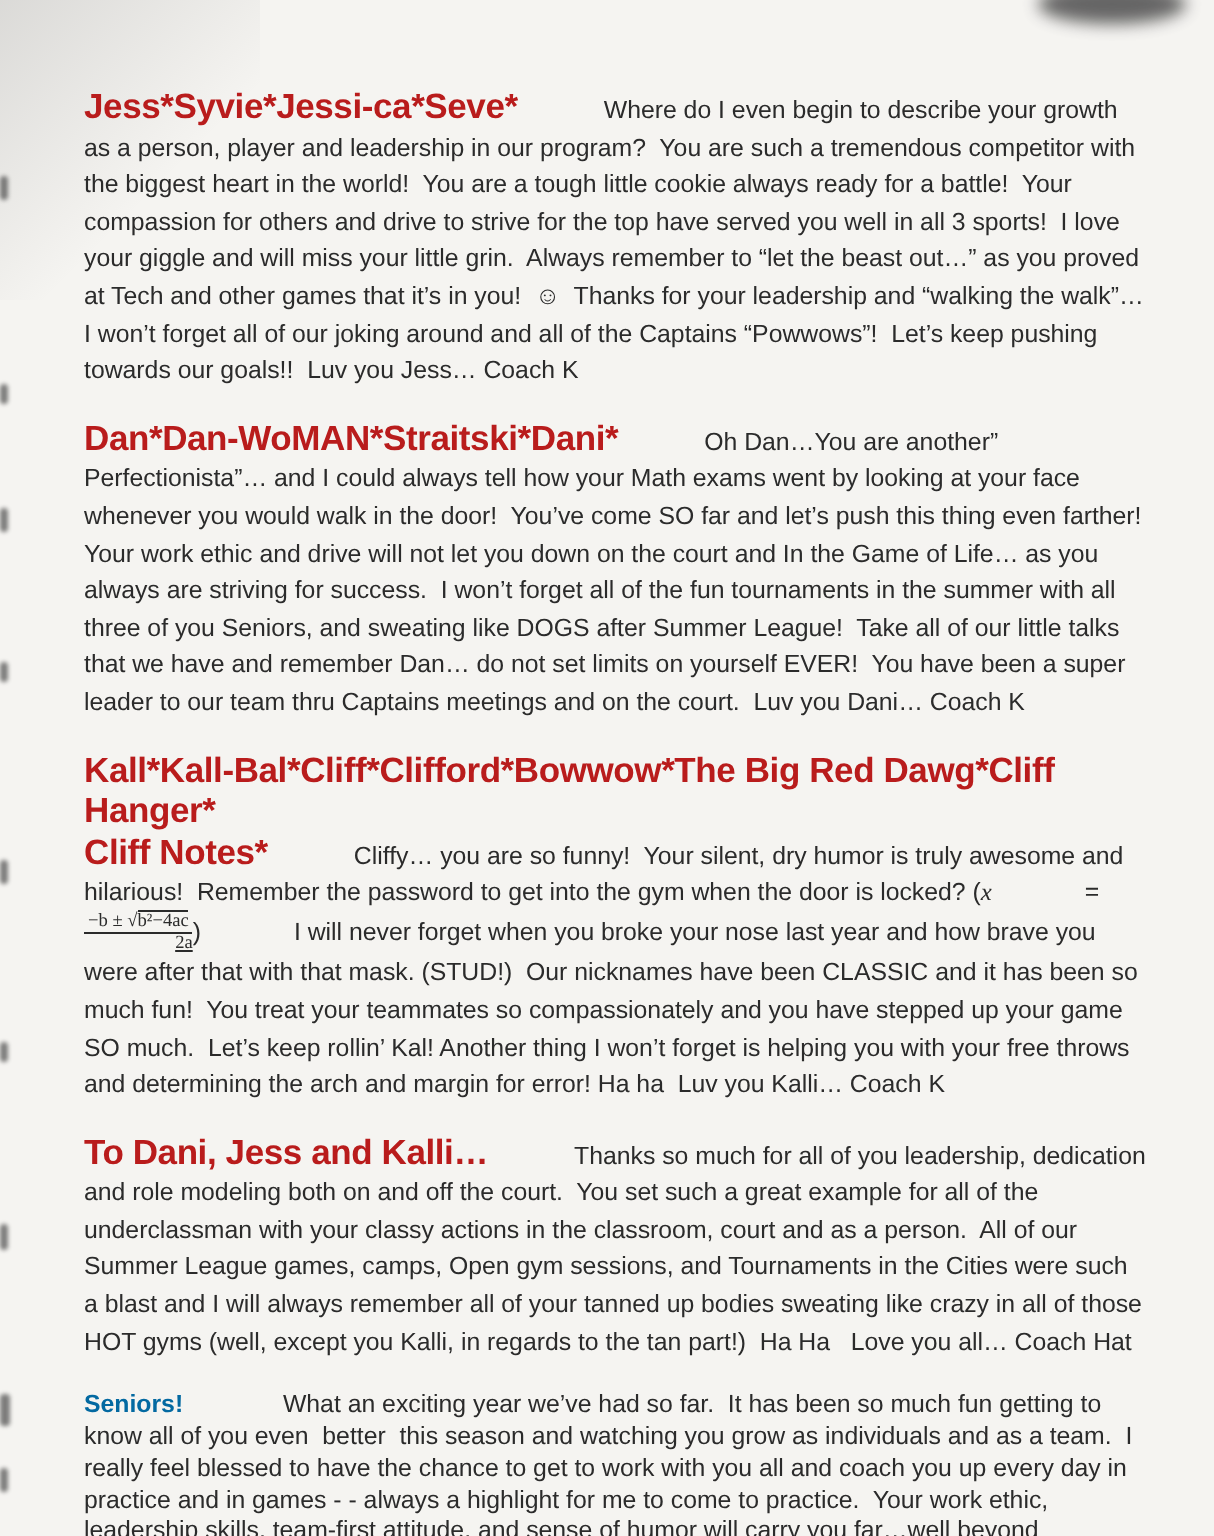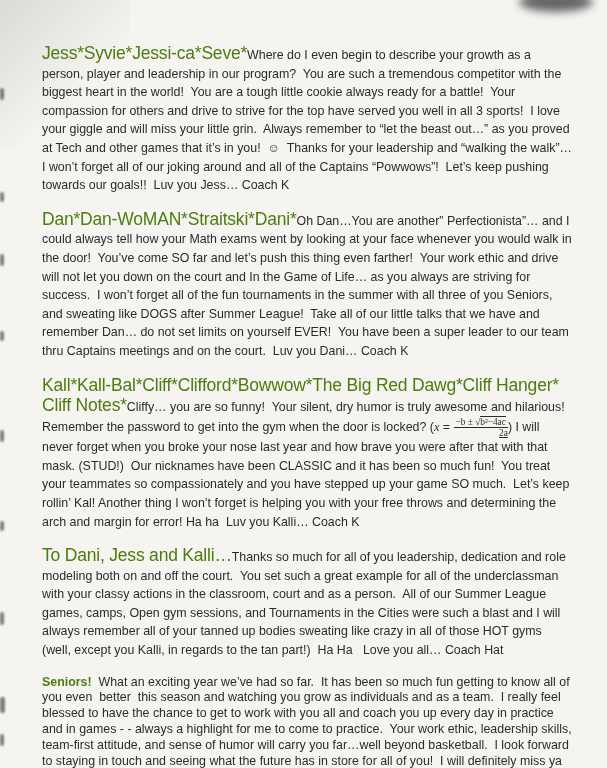--- a/index.html
+++ b/index.html
@@ -27,32 +27,33 @@
     margin: 0 0 15px 0;
     font-size: 12.4px;
     line-height: 18.6px;
     color: #2b2b2b;
   }
   p.note--tight {
     line-height: 15.8px;
     margin-bottom: 0;
   }
   .h {
-    font-weight: normal;
+    font-weight: bold;
     font-size: 17.5px;
-    color: #4d7c0f;
+    color: #b91c1c;
     letter-spacing: -0.2px;
   }
   .h-sm {
     font-weight: bold;
     font-size: 12.4px;
-    color: #4d7c0f;
+    color: #0369a1;
   }
   .b {
     white-space: pre-wrap;
+    margin-left: 43px;
   }
   
   .formula {
     white-space: nowrap;
   }
   .formula .var { font-style: italic; font-family: "Liberation Serif", serif; }
   .frac {
     display: inline-block;
     vertical-align: middle;
     text-align: right;

